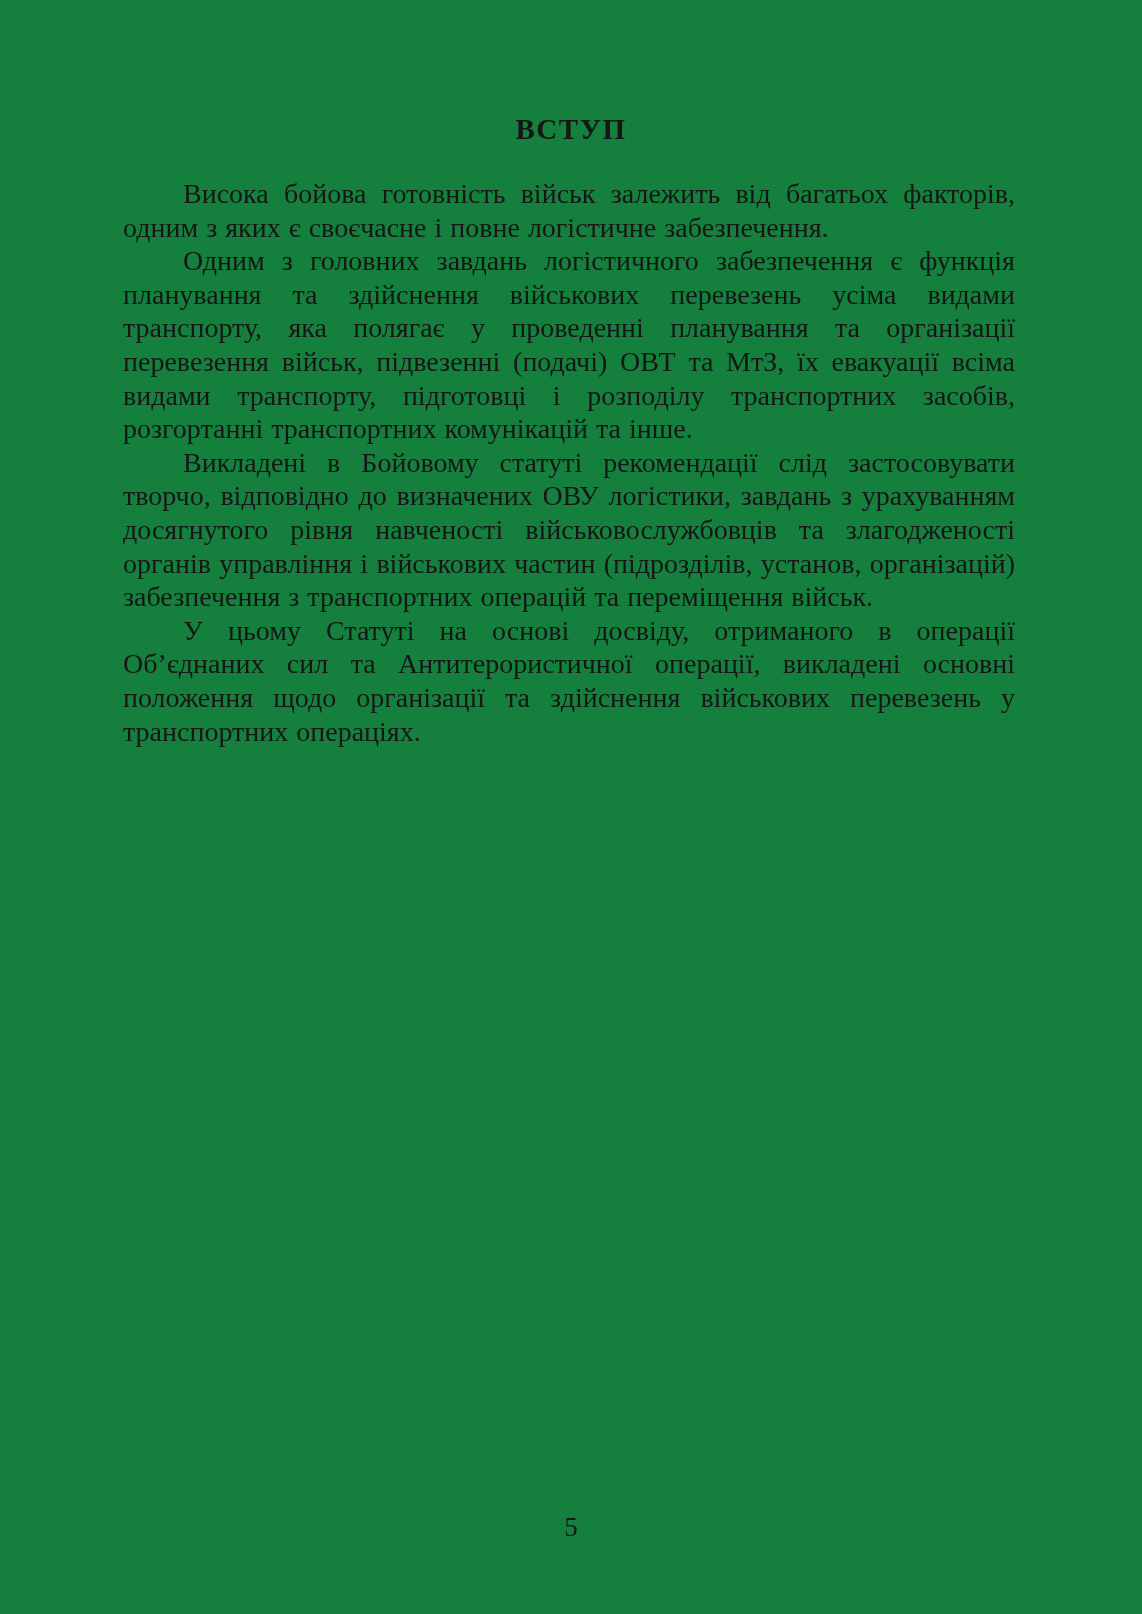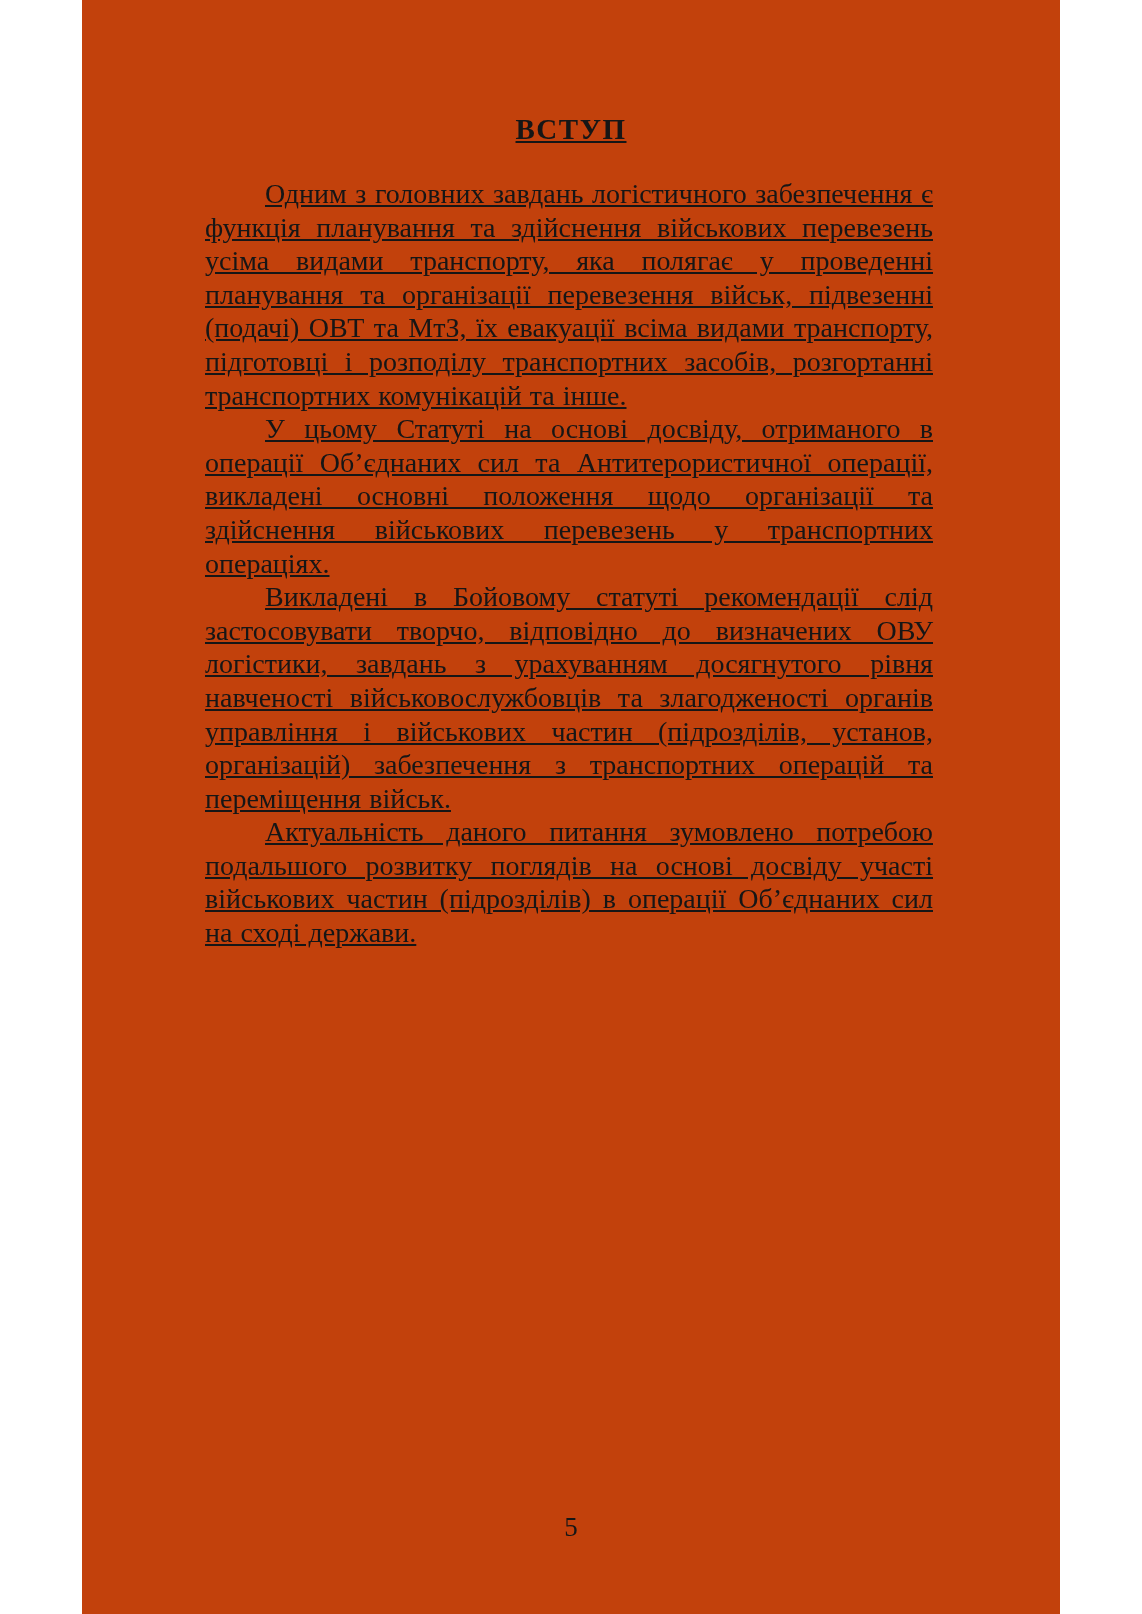--- a/index.html
+++ b/index.html
@@ -2,28 +2,27 @@
 <html lang="uk"><head>
 <meta charset="utf-8">
 <style>
   html, body {
     margin: 0;
     padding: 0;
     background: #ffffff;
   }
   .page {
     position: relative;
-    width: 978px;
+    width: 1142px;
     height: 1614px;
     margin: 0 auto;
-    background: #c2410c;
+    background: #15803d;
     color: #161616;
     font-family: "Liberation Serif", "DejaVu Serif", serif;
     overflow: hidden;
-    text-decoration: underline;
   }
   .doc-title {
     margin: 0;
     padding-top: 112px;
     text-align: center;
     font-size: 29px;
     line-height: 34px;
     font-weight: bold;
     letter-spacing: 1.5px;
   }
@@ -48,20 +47,20 @@
     line-height: 34px;
   }
 </style>
 </head>
 <body>
 
 <div class="page">
   <h1 class="doc-title">ВСТУП</h1>
 
   <div class="doc-body">
+    <p>Висока бойова готовність військ залежить від багатьох факторів, одним з яких є своєчасне і повне логістичне забезпечення.</p>
     <p>Одним з головних завдань логістичного забезпечення є функція планування та здійснення військових перевезень усіма видами транспорту, яка полягає у проведенні планування та організації перевезення військ, підвезенні (подачі) ОВТ та МтЗ, їх евакуації всіма видами транспорту, підготовці і розподілу транспортних засобів, розгортанні транспортних комунікацій та інше.</p>
+    <p>Викладені в Бойовому статуті рекомендації слід застосовувати творчо, відповідно до визначених ОВУ логістики, завдань з урахуванням досягнутого рівня навченості військовослужбовців та злагодженості органів управління і військових частин (підрозділів, установ, організацій) забезпечення з транспортних операцій та переміщення військ.</p>
     <p>У цьому Статуті на основі досвіду, отриманого в операції Об’єднаних сил та Антитерористичної операції, викладені основні положення щодо організації та здійснення військових перевезень у транспортних операціях.</p>
-    <p>Викладені в Бойовому статуті рекомендації слід застосовувати творчо, відповідно до визначених ОВУ логістики, завдань з урахуванням досягнутого рівня навченості військовослужбовців та злагодженості органів управління і військових частин (підрозділів, установ, організацій) забезпечення з транспортних операцій та переміщення військ.</p>
-    <p>Актуальність даного питання зумовлено потребою подальшого розвитку поглядів на основі досвіду участі військових частин (підрозділів) в операції Об’єднаних сил на сході держави.</p>
   </div>
 
   <div class="page-number">5</div>
 </div>
 
 </body></html>

